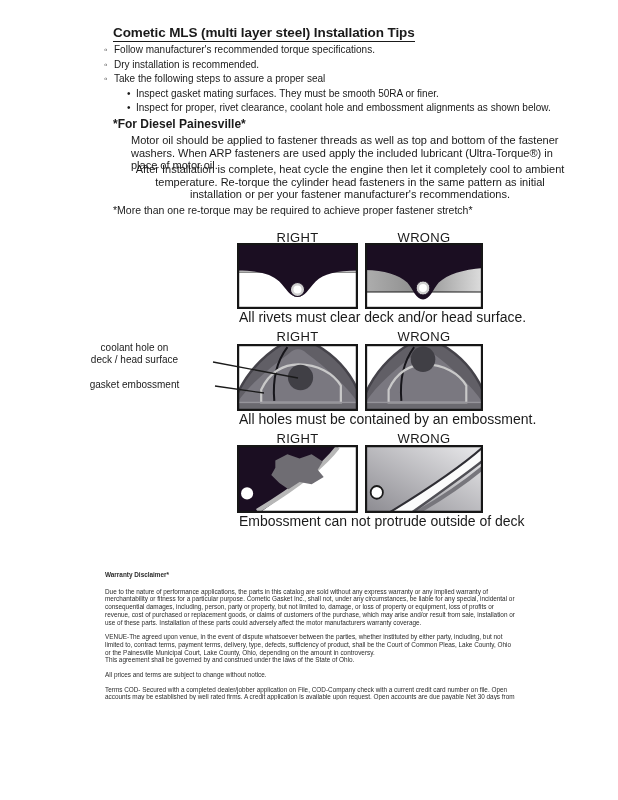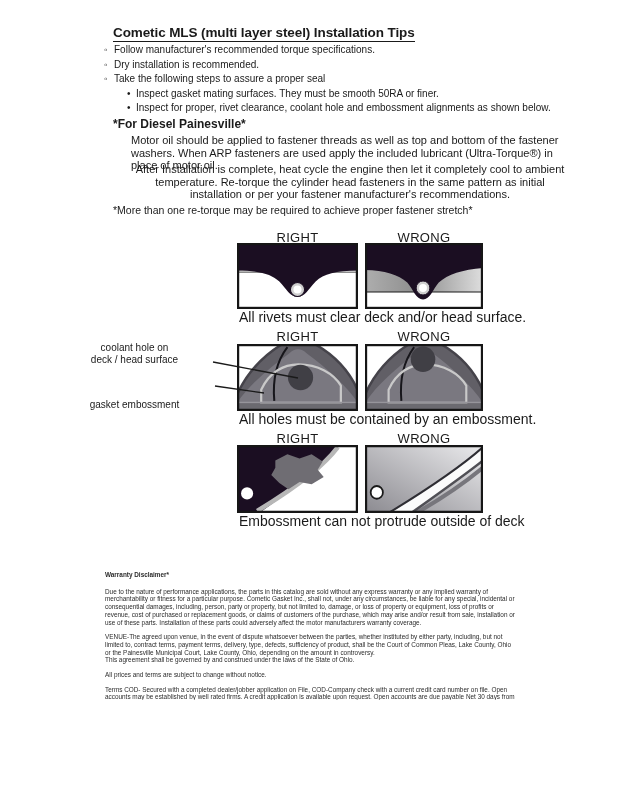--- a/index.html
+++ b/index.html
@@ -33,21 +33,21 @@
   .box-r1w { left:365px; top:243px; width:118px; height:66px; }
   .box-r2r { left:237px; top:344px; width:121px; height:67px; }
   .box-r2w { left:365px; top:344px; width:118px; height:67px; }
   .box-r3r { left:237px; top:445px; width:121px; height:68px; }
   .box-r3w { left:365px; top:445px; width:118px; height:68px; }
 
   .caption { position:absolute; left:239px; font-size:14px; line-height:11.8px; }
   .cap1 { top:312px; } .cap2 { top:414px; } .cap3 { top:516px; width:300px; }
 
   .co { position:absolute; left:58px; width:153px; text-align:center; font-size:10px; white-space:nowrap; }
-  .co1a { top:342px; } .co1b { top:354px; } .co2 { top:379px;margin-top:20px; }
+  .co1a { top:342px; } .co1b { top:354px; } .co2 { top:379px; }
   svg.callout-lines { position:absolute; left:210px; top:355px; width:95px; height:45px; z-index:5; pointer-events:none; }
 
   .warranty { position:absolute; left:105px; top:571px; width:412px; font-size:6.4px; line-height:7.7px; color:#2b2b2b; }
   .warranty p { margin:0 0 7px 0; }
   .warranty p.wh { font-weight:bold; margin-bottom:9px; }
   .warranty p.mb0 { margin-bottom:0; }
 
   .pagenum { position:absolute; left:378px; top:759px; width:84px; text-align:center; font-size:12.5px; color:#000000; }
 </style>
 </head>

